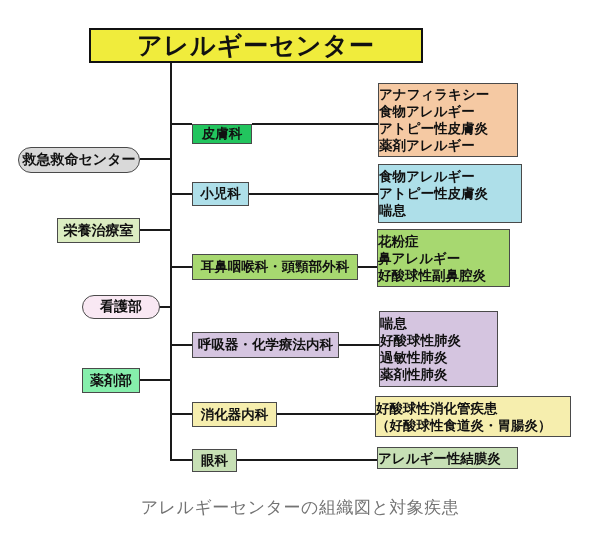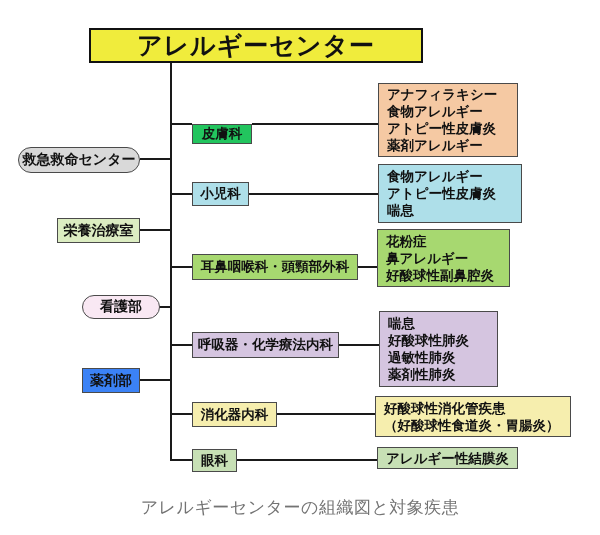--- a/index.html
+++ b/index.html
@@ -14,21 +14,21 @@
     font-weight:bold;color:#111;white-space:nowrap;
   }
   .title-box{
     border:2.5px solid #111;font-size:25px;letter-spacing:1px;
   }
   .side-box{font-size:14px;}
   .dept-box{font-size:13.5px;}
   .disease-box{
     position:absolute;z-index:2;border:1.6px solid #4a4a4a;box-sizing:border-box;
     display:flex;flex-direction:column;justify-content:center;
-    padding:2px 8px;font-weight:bold;color:#111;
+    padding:2px 0;font-weight:bold;color:#111;
     font-size:13.5px;line-height:17px;white-space:nowrap;
   }
   .caption{
     position:absolute;left:0;top:496;width:600px;text-align:center;
     font-size:17px;color:#737373;letter-spacing:0.5px;
   }
 </style>
 </head>
 <body>
 
@@ -61,21 +61,21 @@
 
   <div class="node side-box" style="left: 18px; top: 147px; width: 122px; height: 26px; background: rgb(217, 217, 217); border-radius: 13px;">
     <span>救急救命センター</span>
   </div>
   <div class="node side-box" style="left: 57px; top: 218px; width: 83px; height: 25px; background: rgb(220, 237, 194);">
     <span>栄養治療室</span>
   </div>
   <div class="node side-box" style="left: 82px; top: 295px; width: 78px; height: 24px; background: rgb(249, 232, 243); border-radius: 12px;">
     <span>看護部</span>
   </div>
-  <div class="node side-box" style="left: 82px; top: 368px; width: 58px; height: 25px; background: #3b82f6;">
+  <div class="node side-box" style="left: 82px; top: 368px; width: 58px; height: 25px; background: #86efac;">
     <span>薬剤部</span>
   </div>
 
   <div class="node dept-box" style="left: 192px; top: 124px; width: 60px; height: 20px; background: #22c55e;">
     <span>皮膚科</span>
   </div>
   <div class="node dept-box" style="left: 192px; top: 182px; width: 57px; height: 24px; background: rgb(174, 223, 233);">
     <span>小児科</span>
   </div>
   <div class="node dept-box" style="left: 192px; top: 254px; width: 166px; height: 26px; background: rgb(167, 216, 112);">

